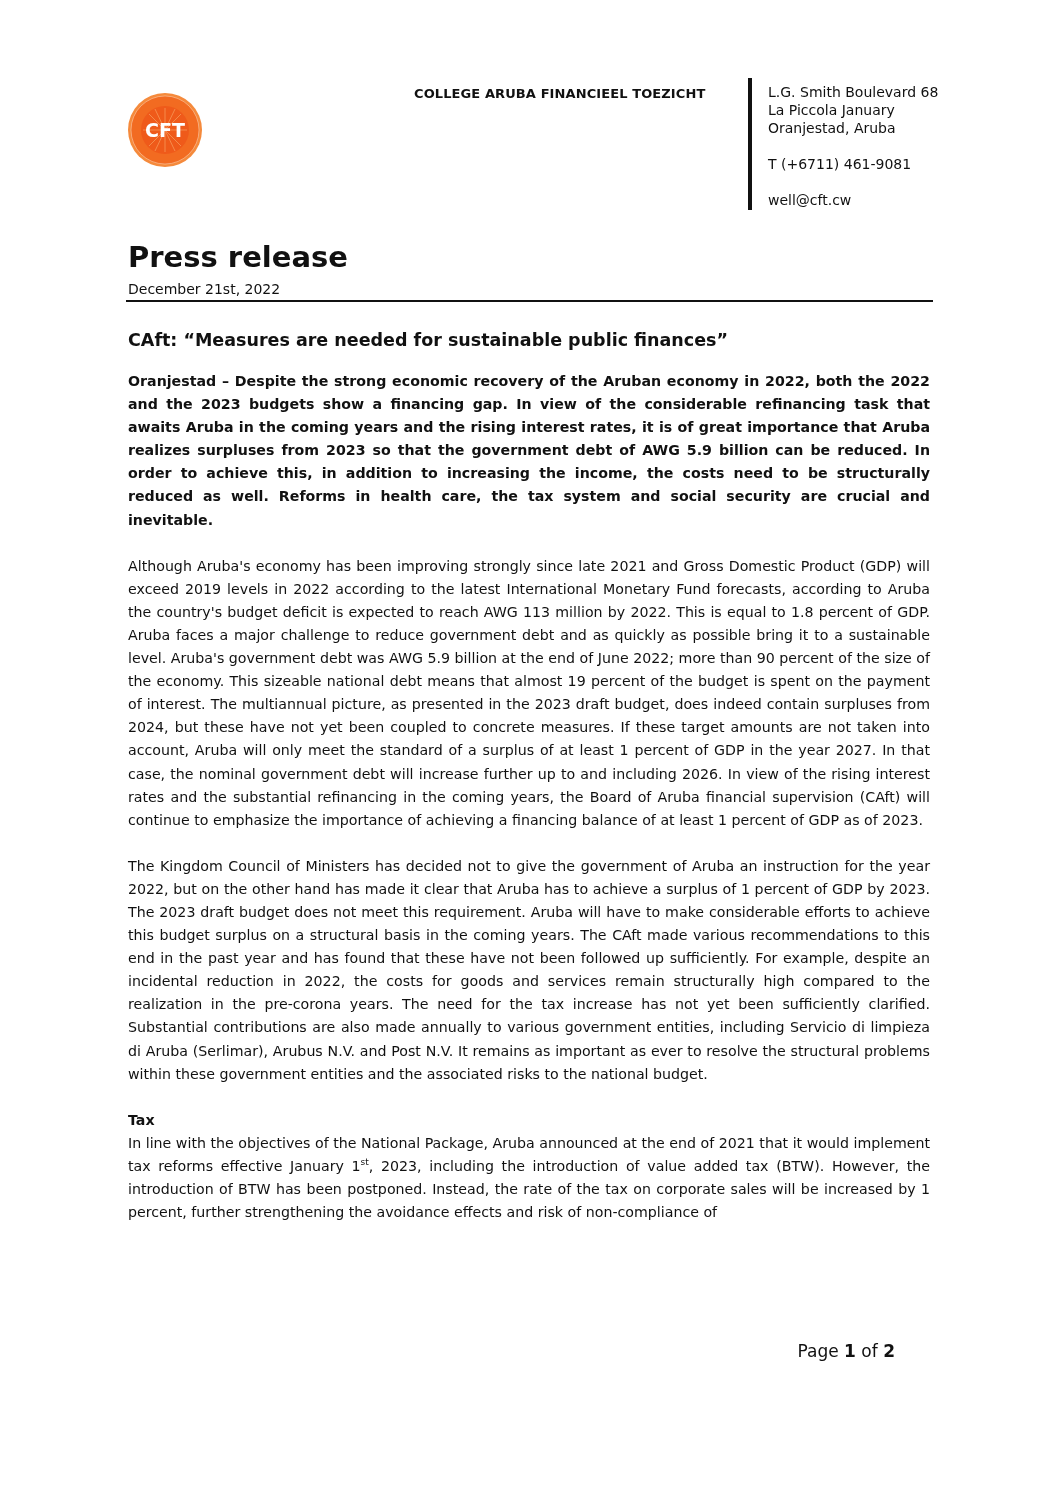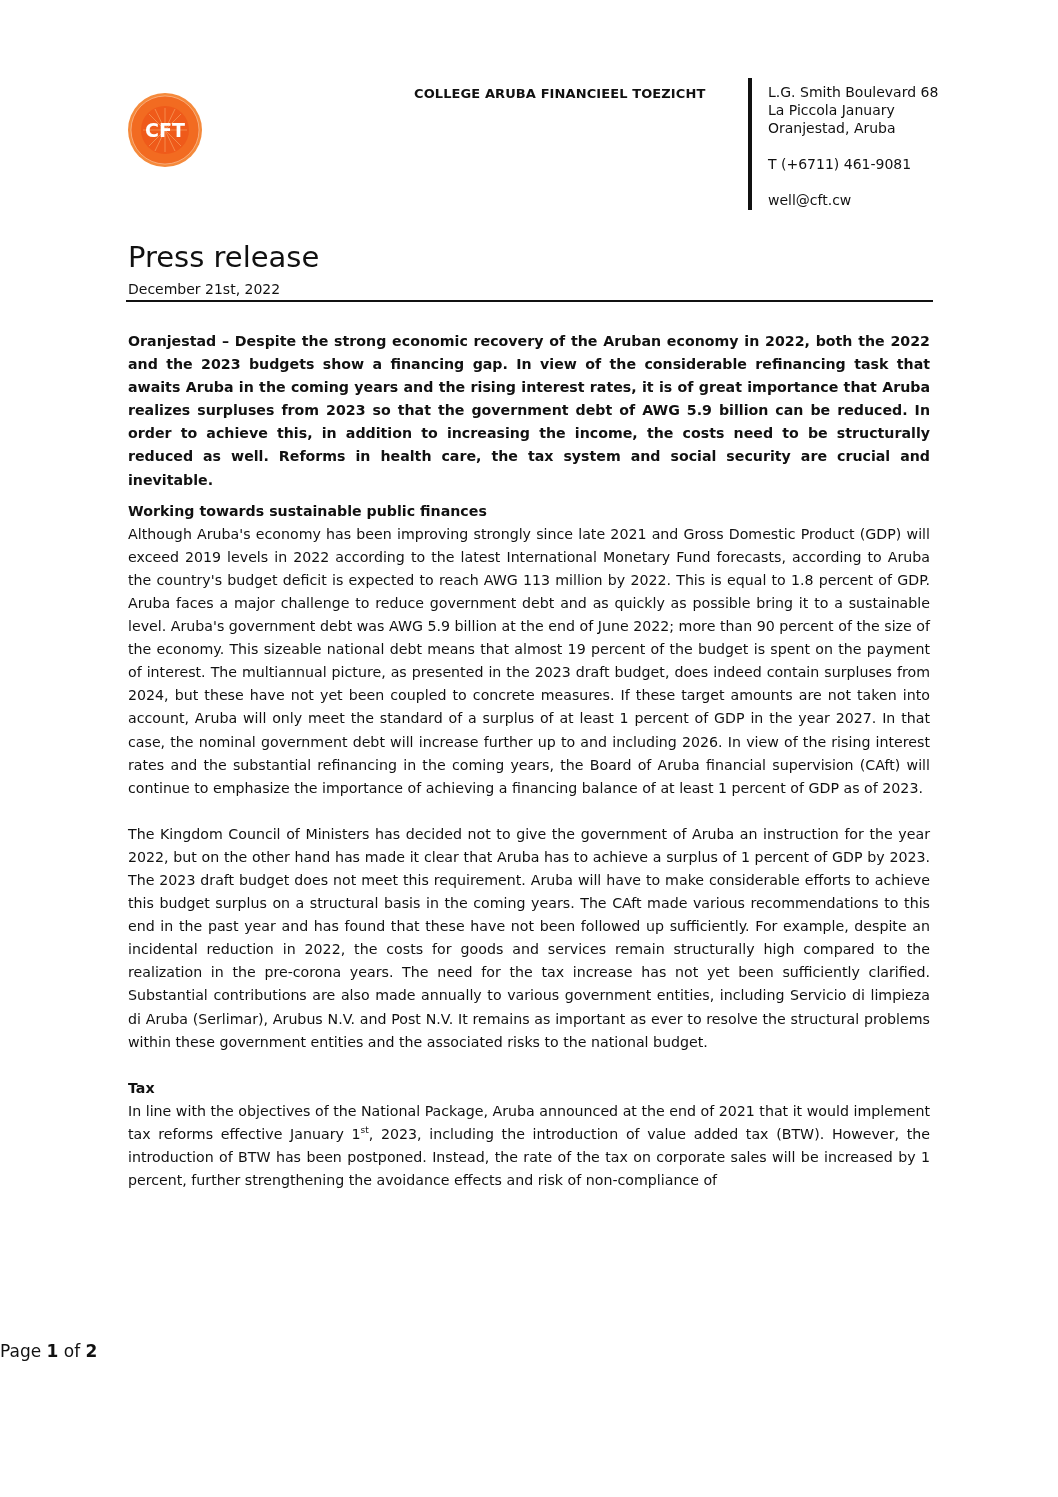--- a/index.html
+++ b/index.html
@@ -4,31 +4,31 @@
 <style>
   html, body { margin: 0; padding: 0; background: #ffffff; }
   body { width: 1058px; height: 1497px; position: relative; overflow: hidden;
          font-family: "DejaVu Sans", sans-serif; color: #111; }
   .logo { position: absolute; left: 127px; top: 92px; width: 76px; height: 76px; }
   .org-name { position: absolute; left: 414px; top: 86px; font-size: 13px; font-weight: bold; letter-spacing: 0.1px; }
   .vbar { position: absolute; left: 748px; top: 78px; width: 4px; height: 132px; background: #111; }
   .addr { position: absolute; left: 768px; top: 83px; font-size: 14px; line-height: 18px; }
   .addr div { white-space: nowrap; }
   .addr .gap { height: 18px; }
-  .title { position: absolute; left: 128px; top: 240px; font-size: 29px; font-weight: normal; margin: 0; text-align: center; }
+  .title { position: absolute; left: 128px; top: 240px; font-size: 29px; font-weight: bold; margin: 0; text-align: center; }
   .date { position: absolute; left: 128px; top: 281px; font-size: 14px; }
   .rule { position: absolute; left: 126px; top: 300px; width: 807px; height: 2px; background: #111; }
   .main { position: absolute; left: 128px; top: 330px; width: 802px; }
   .headline { font-size: 17.5px; font-weight: bold; margin: 0 0 20px 0; }
   p { margin: 0; font-size: 14.2px; line-height: 23.1px; text-align: justify; }
-  .lead { font-weight: bold; margin-bottom: 8px; }
+  .lead { font-weight: bold; margin-bottom: 23px; }
   .sec { font-weight: bold; font-size: 14.2px; line-height: 23px; margin-top: 0; }
   .blank { height: 23px; }
   sup { font-size: 9px; line-height: 0; margin-top: 36px; }
-  .footer { position: absolute; left: 0; width: 895px; top: 1341px; text-align: left; font-size: 17px; }
+  .footer { position: absolute; left: 0; width: 895px; top: 1341px; text-align: right; font-size: 17px; }
   .footer b { font-weight: bold; }
 </style>
 </head>
 <body>
 
 <div class="logo">
   <svg viewBox="0 0 76 76" width="76" height="76">
     <circle cx="38" cy="38" r="37" fill="#f58a3c"></circle>
     <circle cx="38" cy="38" r="34" fill="#f26b21"></circle>
     <circle cx="38" cy="38" r="24" fill="#ef5a1a"></circle>
@@ -55,23 +55,23 @@
   <div>T (+6711) 461-9081</div>
   <div class="gap"></div>
   <div>well@cft.cw</div>
 </div>
 
 <h1 class="title">Press release</h1>
 <div class="date">December 21st, 2022</div>
 <div class="rule"></div>
 
 <div class="main">
+  <h2 class="headline">CAft: “Measures are needed for sustainable public finances”</h2>
   <p class="lead">Oranjestad – Despite the strong economic recovery of the Aruban economy in 2022, both the 2022 and the 2023 budgets show a financing gap. In view of the considerable refinancing task that awaits Aruba in the coming years and the rising interest rates, it is of great importance that Aruba realizes surpluses from 2023 so that the government debt of AWG 5.9 billion can be reduced. In order to achieve this, in addition to increasing the income, the costs need to be structurally reduced as well. Reforms in health care, the tax system and social security are crucial and inevitable.</p>
 
-  <div class="sec">Working towards sustainable public finances</div>
   <p>Although Aruba's economy has been improving strongly since late 2021 and Gross Domestic Product (GDP) will exceed 2019 levels in 2022 according to the latest International Monetary Fund forecasts, according to Aruba the country's budget deficit is expected to reach AWG 113 million by 2022. This is equal to 1.8 percent of GDP. Aruba faces a major challenge to reduce government debt and as quickly as possible bring it to a sustainable level. Aruba's government debt was AWG 5.9 billion at the end of June 2022; more than 90 percent of the size of the economy. This sizeable national debt means that almost 19 percent of the budget is spent on the payment of interest. The multiannual picture, as presented in the 2023 draft budget, does indeed contain surpluses from 2024, but these have not yet been coupled to concrete measures. If these target amounts are not taken into account, Aruba will only meet the standard of a surplus of at least 1 percent of GDP in the year 2027. In that case, the nominal government debt will increase further up to and including 2026. In view of the rising interest rates and the substantial refinancing in the coming years, the Board of Aruba financial supervision (CAft) will continue to emphasize the importance of achieving a financing balance of at least 1 percent of GDP as of 2023.</p>
   <div class="blank"></div>
   <p>The Kingdom Council of Ministers has decided not to give the government of Aruba an instruction for the year 2022, but on the other hand has made it clear that Aruba has to achieve a surplus of 1 percent of GDP by 2023. The 2023 draft budget does not meet this requirement. Aruba will have to make considerable efforts to achieve this budget surplus on a structural basis in the coming years. The CAft made various recommendations to this end in the past year and has found that these have not been followed up sufficiently. For example, despite an incidental reduction in 2022, the costs for goods and services remain structurally high compared to the realization in the pre-corona years. The need for the tax increase has not yet been sufficiently clarified. Substantial contributions are also made annually to various government entities, including Servicio di limpieza di Aruba (Serlimar), Arubus N.V. and Post N.V. It remains as important as ever to resolve the structural problems within these government entities and the associated risks to the national budget.</p>
   <div class="blank"></div>
 
   <div class="sec">Tax</div>
   <p><span>In line with the objectives of the National Package, Aruba announced at the end of 2021 that it would implement tax reforms effective January 1</span><sup>st</sup><span>, 2023, including the introduction of value added tax (BTW). However, the introduction of BTW has been postponed. Instead, the rate of the tax on corporate sales will be increased by 1 percent, further strengthening the avoidance effects and risk of non-compliance of</span></p>
 </div>
 
 <div class="footer">

